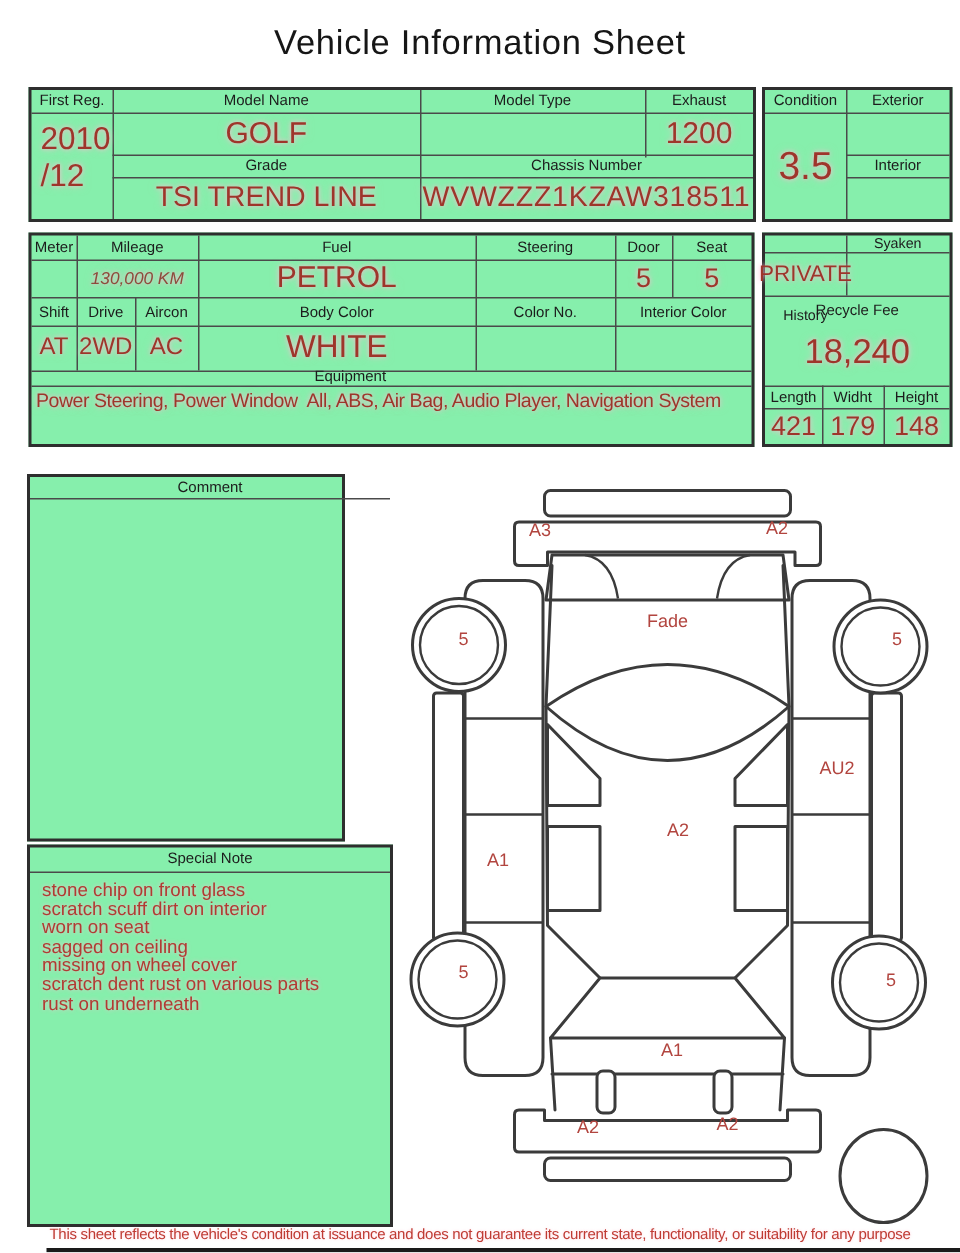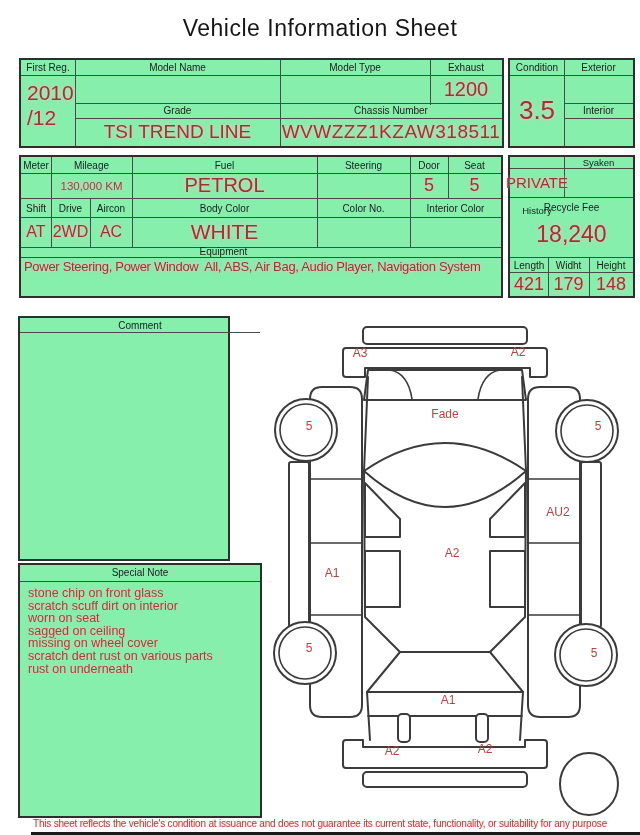--- a/index.html
+++ b/index.html
@@ -6,21 +6,21 @@
   .sheet{position:relative;width:640px;height:835px;background:#ffffff;
          font-family:"Liberation Sans","DejaVu Sans",sans-serif;overflow:hidden;padding-left:10px;}
   .abs{position:absolute;}
   .box{position:absolute;border:2px solid #2e2e2e;background:#86efac;box-sizing:border-box;}
   .hl{position:absolute;height:1px;background:#4a4a4a;}
   .vl{position:absolute;width:1px;background:#4a4a4a;}
   .lab{position:absolute;display:flex;align-items:center;justify-content:center;
        font-size:10px;color:#1c1c1c;white-space:nowrap;}
   .cell{position:absolute;display:flex;align-items:center;justify-content:center;white-space:nowrap;}
   .rv{color:#9e352b;text-shadow:0 0 3px rgba(255,180,205,.85),0 0 6px rgba(255,205,225,.5);}
-  .brown{color:#8e4a3c;}
+  .brown{color:#8e4a3c;font-style:italic;}
   .title{position:absolute;left:0;top:15px;width:640px;text-align:center;
          font-size:23px;color:#161616;letter-spacing:.5px;}
   .note-line{font-size:12.5px;line-height:12.6px;color:#b23a33;
              text-shadow:0 0 3px rgba(255,190,210,.8);white-space:nowrap;}
   .footer{position:absolute;left:0;top:818px;width:640px;text-align:center;font-size:10px;
           letter-spacing:-.2px;color:#bf3b33;text-shadow:0 0 2px rgba(255,200,215,.8);}
   .equip{position:absolute;font-size:13px;letter-spacing:-.3px;white-space:pre-wrap;}
   svg.car{position:absolute;left:280px;top:315px;overflow:visible;}
   svg.car .ln{fill:none;stroke:#3b3b3b;stroke-width:2;stroke-linejoin:round;stroke-linecap:round;}
   svg.car .sh{fill:#ffffff;stroke:#3b3b3b;stroke-width:2;stroke-linejoin:round;}
@@ -44,20 +44,21 @@
     <div class="hl" style="top:43px;left:54px;width:427px;"></div>
     <div class="hl" style="top:58px;left:54px;width:427px;"></div>
 
     <div class="lab" style="left:0;top:0;width:54px;height:15px;">First Reg.</div>
     <div class="abs rv" style="left:6px;top:20px;width:48px;font-size:21px;line-height:25px;">
       <div>2010</div>
       <div>/12</div>
     </div>
 
     <div class="lab" style="left:54px;top:0;width:205px;height:15px;">Model Name</div>
+    <div class="cell rv" style="left:54px;top:15px;width:205px;height:28px;font-size:20px;">GOLF</div>
 
     <div class="lab" style="left:259px;top:0;width:150px;height:15px;">Model Type</div>
 
     <div class="lab" style="left:409px;top:0;width:72px;height:15px;">Exhaust</div>
     <div class="cell rv" style="left:409px;top:15px;width:72px;height:28px;font-size:20px;">1200</div>
 
     <div class="lab" style="left:54px;top:43px;width:205px;height:15px;">Grade</div>
     <div class="cell rv" style="left:54px;top:58px;width:205px;height:28px;font-size:19px;">TSI TREND LINE</div>
 
     <div class="lab" style="left:259px;top:43px;width:222px;height:15px;">Chassis Number</div>
@@ -116,21 +117,21 @@
     <div class="lab" style="left:296px;top:42px;width:93px;height:18px;">Color No.</div>
     <div class="lab" style="left:389px;top:42px;width:91px;height:18px;">Interior Color</div>
 
     <div class="cell rv" style="left:0;top:60px;width:30px;height:30px;font-size:16px;">AT</div>
     <div class="cell rv" style="left:30px;top:60px;width:39px;height:30px;font-size:16px;">2WD</div>
     <div class="cell rv" style="left:69px;top:60px;width:42px;height:30px;font-size:16px;">AC</div>
     <div class="cell rv" style="left:111px;top:60px;width:185px;height:30px;font-size:21px;">WHITE</div>
     <div class="cell rv" style="left:296px;top:60px;width:93px;height:30px;font-size:14px;"></div>
     <div class="cell rv" style="left:389px;top:60px;width:91px;height:30px;font-size:14px;"></div>
 
-    <div class="lab" style="left:0;top:90px;width:405px;height:10px;line-height:10px;">Equipment</div>
+    <div class="lab" style="left:10px;top:90px;width:405px;height:10px;line-height:10px;">Equipment</div>
     <div class="equip rv" style="left:3px;top:102px;width:476px;">Power Steering, Power Window  All, ABS, Air Bag, Audio Player, Navigation System</div>
   </div>
 
   <div class="box" style="left:508px;top:155px;width:127px;height:143px;">
     <div class="hl" style="top:11px;left:0;width:123px;"></div>
     <div class="vl" style="left:54px;top:0;height:40px;"></div>
     <div class="hl" style="top:40px;left:0;width:123px;"></div>
     <div class="hl" style="top:100px;left:0;width:123px;"></div>
     <div class="hl" style="top:115px;left:0;width:123px;"></div>
     <div class="vl" style="left:38px;top:100px;height:39px;"></div>

